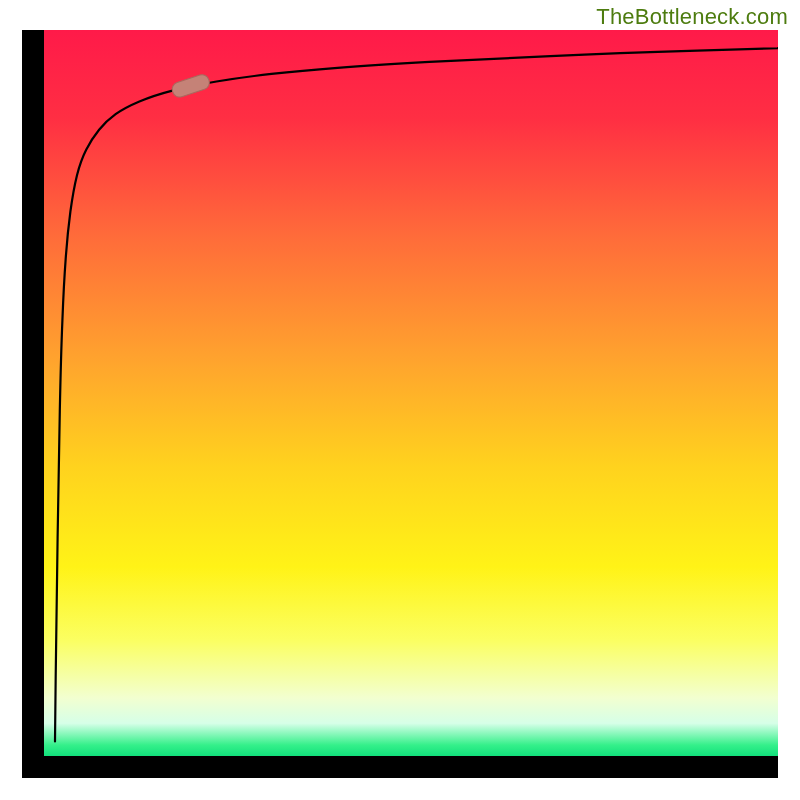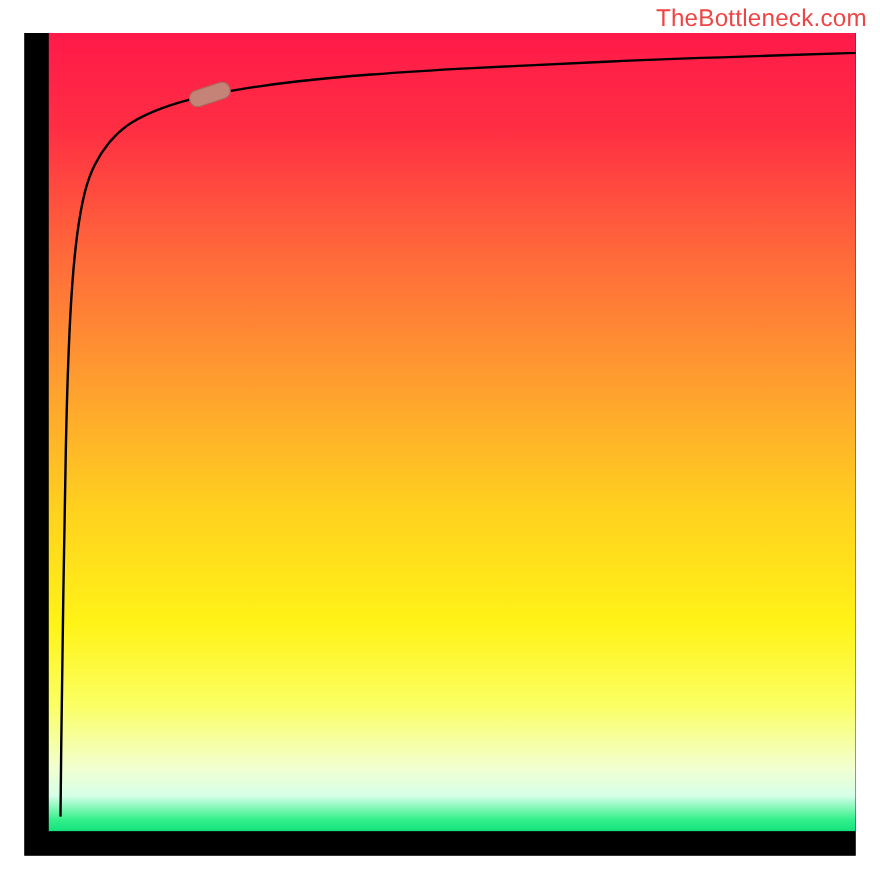--- a/index.html
+++ b/index.html
@@ -14,21 +14,21 @@
   .stage {
     position: relative;
     width: 800px;
     height: 800px;
   }
   .watermark {
     position: absolute;
     top: 4px;
     right: 12px;
     font-size: 22px;
-    color: #ef4444;
+    color: #4d7c0f;
     font-weight: 400;
     letter-spacing: 0.2px;
     z-index: 10;
   }
   .frame {
     position: absolute;
     left: 22px;
     top: 30px;
     width: 756px;
     height: 748px;

